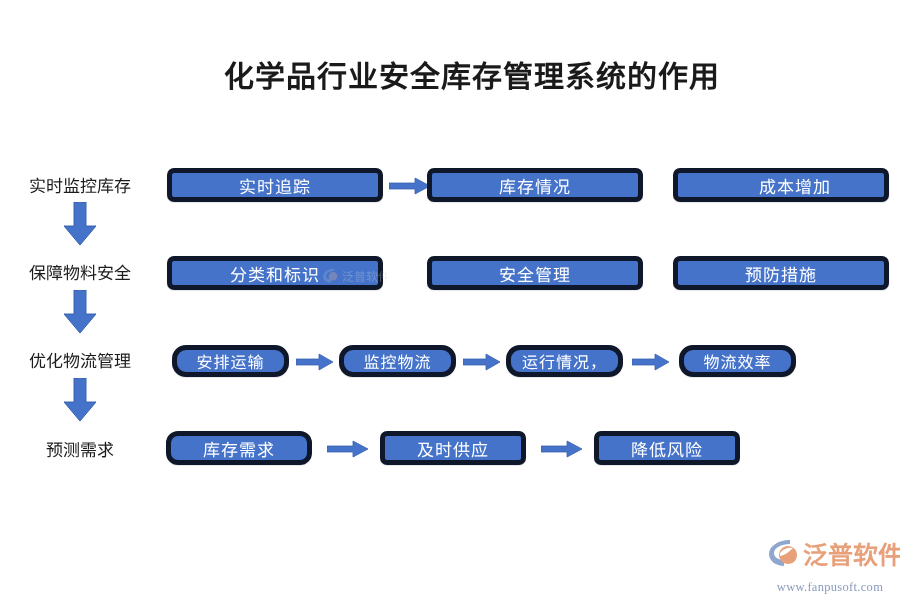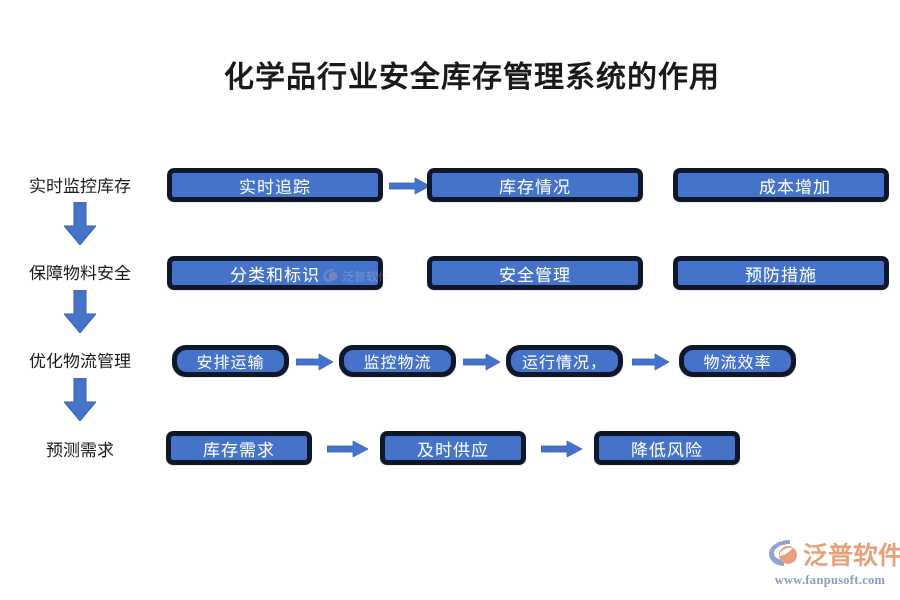--- a/index.html
+++ b/index.html
@@ -103,29 +103,28 @@
   .logo-mark{width:30px;height:30px;flex:0 0 auto;}
   .logo-name{
     font-size:25px;
     color:#e8a07a;
     font-weight:bold;
     letter-spacing:0px;
     white-space:nowrap;
     font-family:"Liberation Serif","DejaVu Serif",serif;
   }
   .logo-url{
-    margin-top:4px;
+    margin-top:11px;
     font-size:12.5px;
     color:#8b9bbd;
     letter-spacing:0.3px;
     white-space:nowrap;
     font-family:"Liberation Serif","DejaVu Serif",serif;
     text-align:center;
     width:124px;
-    font-weight:bold;
   }
 </style>
 </head>
 <body>
 
 <div class="canvas">
 
   <div class="title">化学品行业安全库存管理系统的作用</div>
 
   <div class="stage-label" style="left:0px;top:172px;">实时监控库存</div>
@@ -183,21 +182,21 @@
     </svg>
   </div>
   <div class="box small" style="left:506px;top:345px;width:117px;height:32px;">运行情况，</div>
   <div class="right-arrow" style="left:632px;top:353px;width:38px;">
     <svg viewBox="0 0 38 18" preserveAspectRatio="none" xmlns="http://www.w3.org/2000/svg" aria-hidden="true">
       <polygon points="0,6 23,6 23,1 37,9 23,17 23,12 0,12" fill="#4573c9" stroke="#3a63b0" stroke-width="0.8"></polygon>
     </svg>
   </div>
   <div class="box small" style="left:679px;top:345px;width:117px;height:32px;">物流效率</div>
 
-  <div class="box" style="left:166px;top:431px;width:146px;height:34px;">库存需求</div>
+  <div class="box" style="left:166px;top:431px;width:146px;height:34px;border-radius:12px;">库存需求</div>
   <div class="right-arrow" style="left:327px;top:440px;width:42px;">
     <svg viewBox="0 0 42 18" preserveAspectRatio="none" xmlns="http://www.w3.org/2000/svg" aria-hidden="true">
       <polygon points="0,6 26,6 26,1 41,9 26,17 26,12 0,12" fill="#4573c9" stroke="#3a63b0" stroke-width="0.8"></polygon>
     </svg>
   </div>
   <div class="box" style="left:380px;top:431px;width:146px;height:34px;">及时供应</div>
   <div class="right-arrow" style="left:541px;top:440px;width:42px;">
     <svg viewBox="0 0 42 18" preserveAspectRatio="none" xmlns="http://www.w3.org/2000/svg" aria-hidden="true">
       <polygon points="0,6 26,6 26,1 41,9 26,17 26,12 0,12" fill="#4573c9" stroke="#3a63b0" stroke-width="0.8"></polygon>
     </svg>

